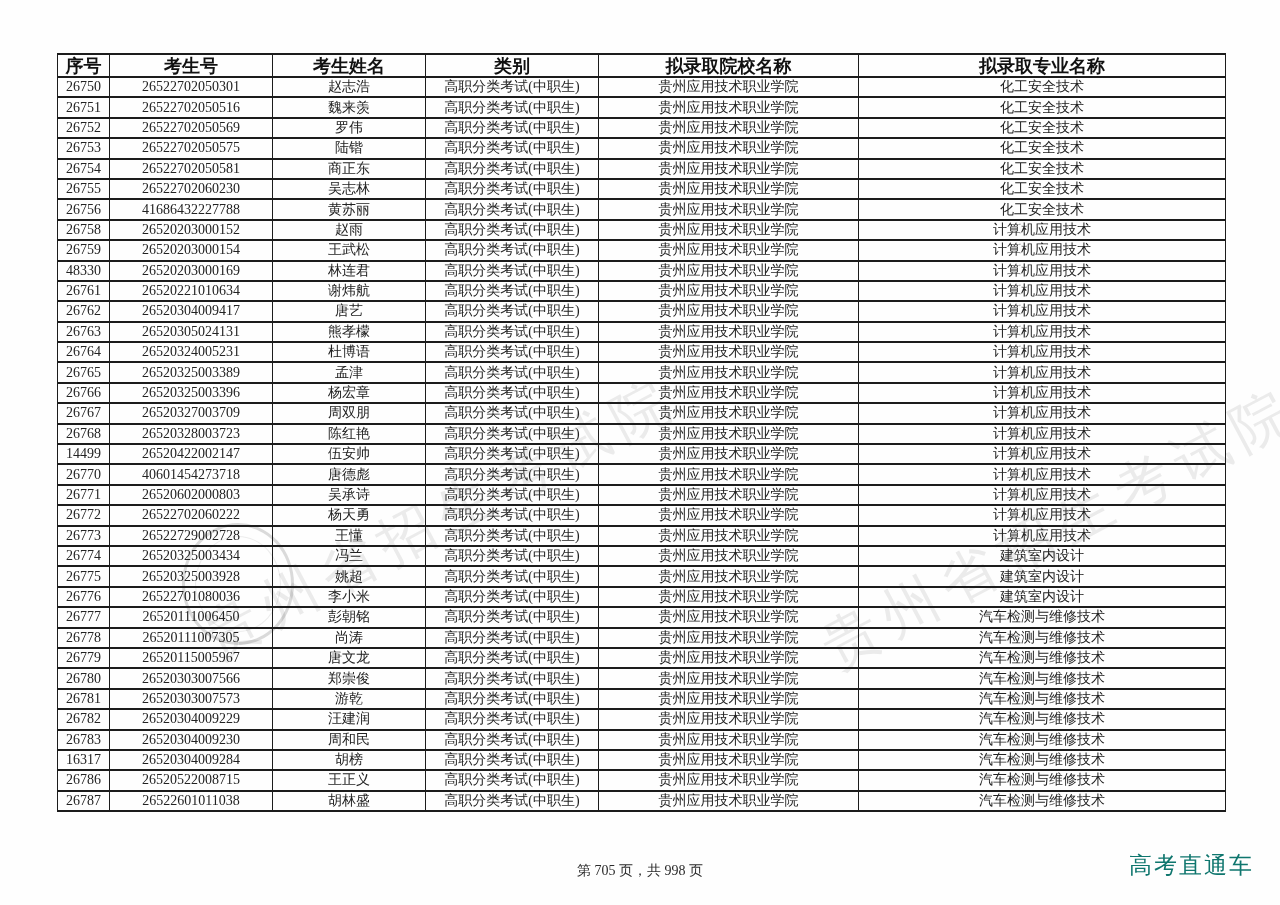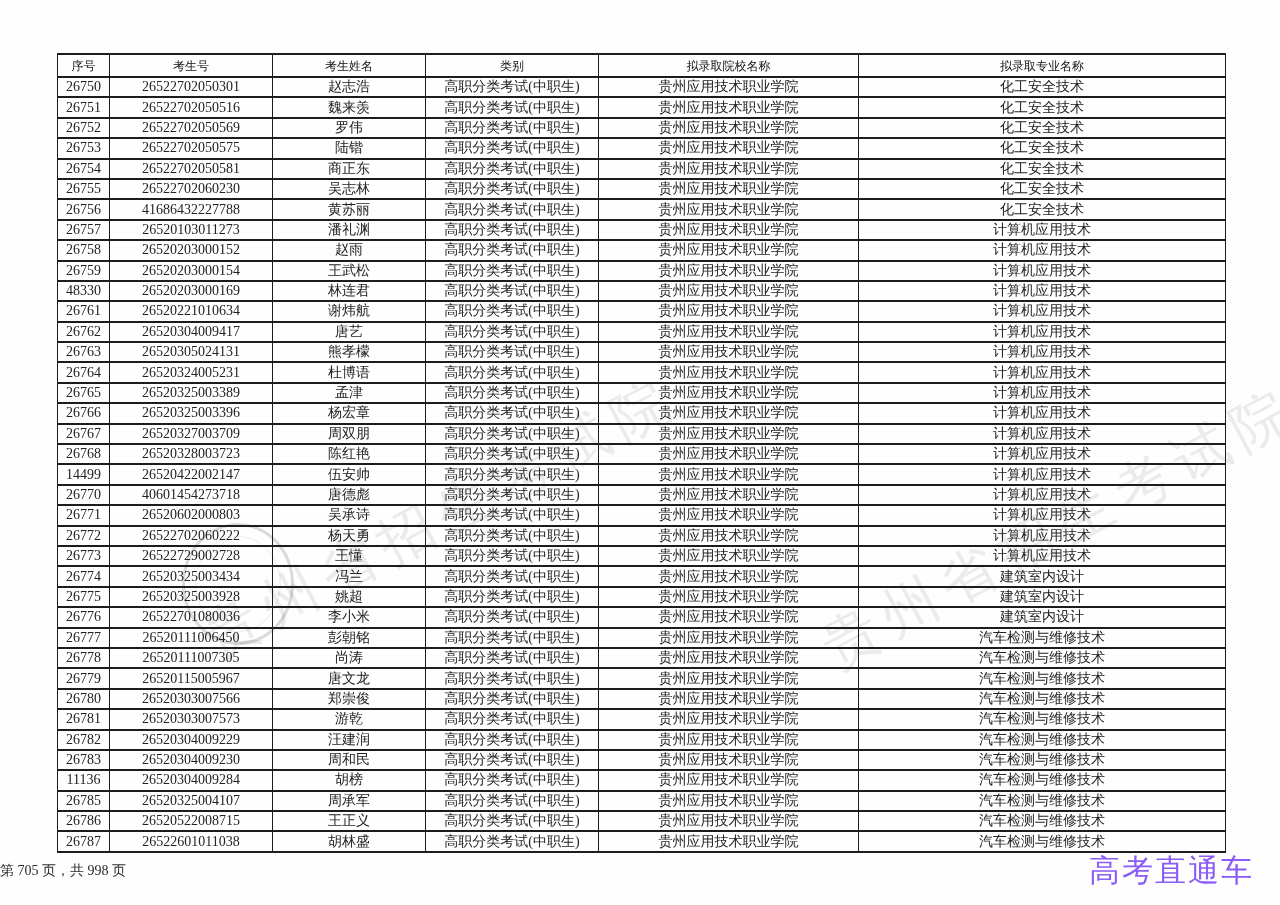--- a/index.html
+++ b/index.html
@@ -30,48 +30,48 @@
     vertical-align: middle;
     font-size: 14px;
     line-height: 1;
     height: 20.4px;
     padding: 0 2px;
     white-space: nowrap;
     overflow: hidden;
     color: #222;
   }
   .admission-table th {
-    font-weight: normal;
-    font-size: 12px;
+    font-weight: bold;
+    font-size: 18px;
     height: 23px;
     color: #111;
     text-align: center;
   }
   .col-no    { width: 52px; }
   .col-id    { width: 163px; }
   .col-name  { width: 153px; }
   .col-cat   { width: 173px; }
   .col-coll  { width: 260px; }
   .col-major { width: 367px; }
 
   .footer-pageinfo {
     position: absolute;
     left: 0; right: 0;
     top: 862px;
-    text-align: left;
+    text-align: center;
     font-size: 14px;
     color: #2a2a2a;
     font-family: "Liberation Serif", "DejaVu Serif", serif;
   }
   .brand-watermark {
     position: absolute;
     right: 26px;
     top: 850px;
-    font-size: 31px;
-    color: #8b5cf6;
+    font-size: 23px;
+    color: #0f766e;
     letter-spacing: 2px;
     font-family: Liberation Sans, sans-serif;
   }
 
   
   .seal-circle {
     position: absolute;
     left: 182px; top: 523px;
     width: 112px; height: 122px;
     border: 3px solid rgba(90, 90, 90, 0.22);
@@ -179,28 +179,20 @@
         </tr>
         <tr>
           <td>26756</td>
           <td>41686432227788</td>
           <td>黄苏丽</td>
           <td>高职分类考试(中职生)</td>
           <td>贵州应用技术职业学院</td>
           <td>化工安全技术</td>
         </tr>
         <tr>
-          <td>26757</td>
-          <td>26520103011273</td>
-          <td>潘礼渊</td>
-          <td>高职分类考试(中职生)</td>
-          <td>贵州应用技术职业学院</td>
-          <td>计算机应用技术</td>
-        </tr>
-        <tr>
           <td>26758</td>
           <td>26520203000152</td>
           <td>赵雨</td>
           <td>高职分类考试(中职生)</td>
           <td>贵州应用技术职业学院</td>
           <td>计算机应用技术</td>
         </tr>
         <tr>
           <td>26759</td>
           <td>26520203000154</td>
@@ -395,31 +387,23 @@
         </tr>
         <tr>
           <td>26783</td>
           <td>26520304009230</td>
           <td>周和民</td>
           <td>高职分类考试(中职生)</td>
           <td>贵州应用技术职业学院</td>
           <td>汽车检测与维修技术</td>
         </tr>
         <tr>
-          <td>11136</td>
+          <td>16317</td>
           <td>26520304009284</td>
           <td>胡榜</td>
-          <td>高职分类考试(中职生)</td>
-          <td>贵州应用技术职业学院</td>
-          <td>汽车检测与维修技术</td>
-        </tr>
-        <tr>
-          <td>26785</td>
-          <td>26520325004107</td>
-          <td>周承军</td>
           <td>高职分类考试(中职生)</td>
           <td>贵州应用技术职业学院</td>
           <td>汽车检测与维修技术</td>
         </tr>
         <tr>
           <td>26786</td>
           <td>26520522008715</td>
           <td>王正义</td>
           <td>高职分类考试(中职生)</td>
           <td>贵州应用技术职业学院</td>

